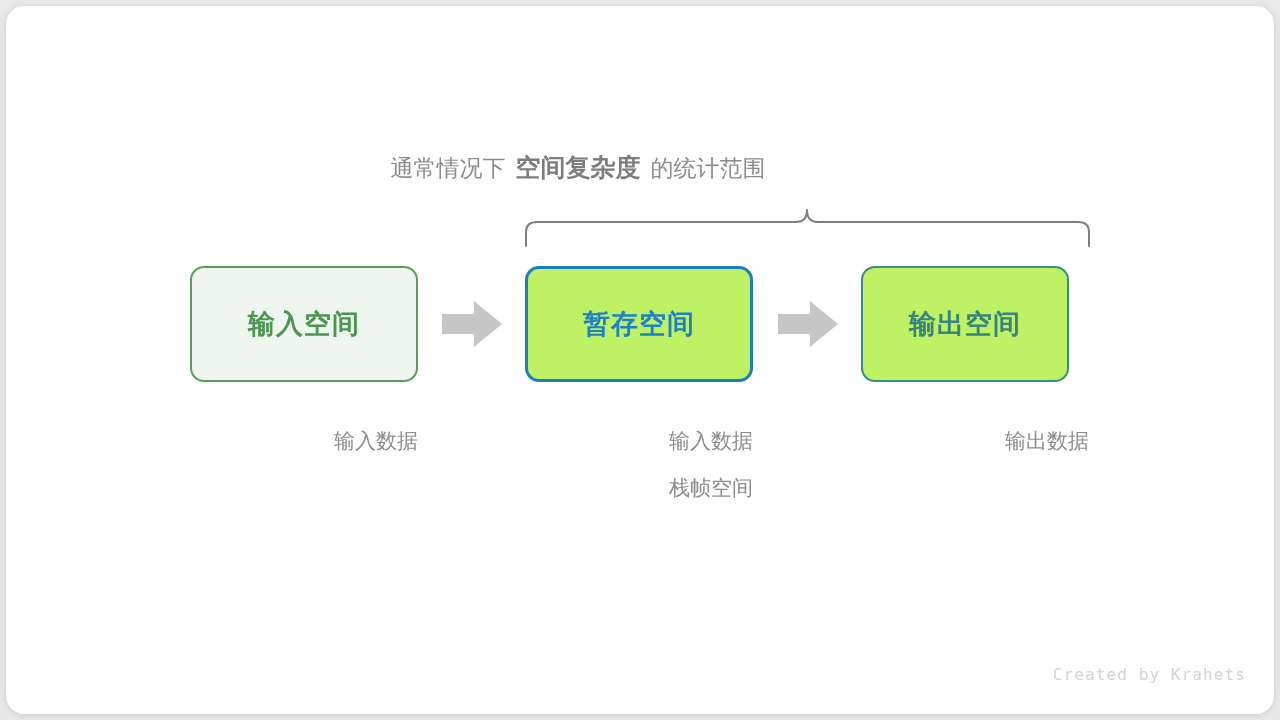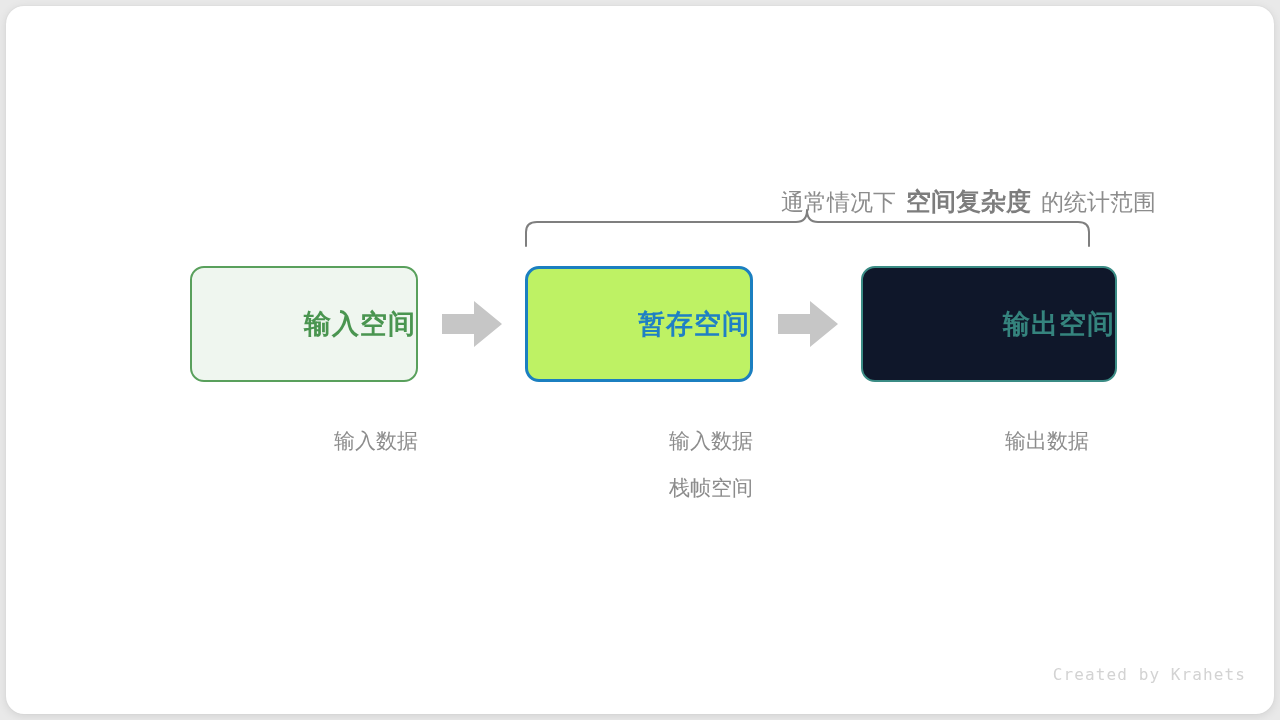--- a/index.html
+++ b/index.html
@@ -31,26 +31,25 @@
     width: 1280px;
     height: 720px;
   }
 
   
   .caption {
     position: absolute;
     left: 0;
     top: 150px;
     width: 1156px;
-    text-align: right;
+    text-align: center;
     white-space: nowrap;
     color: #8c8c8c;
     font-size: 23px;
     line-height: 34px;
-    margin-top: 34px;
   }
   .caption .cap-seg { display: inline-block; vertical-align: baseline; }
   .caption .cap-strong {
     font-weight: bold;
     color: #7d7d7d;
     font-size: 25px;
     margin: 0 10px;
   }
 
   
@@ -64,21 +63,21 @@
 
   
   .box {
     position: absolute;
     top: 266px;
     height: 116px;
     border-radius: 14px;
     box-sizing: border-box;
     display: flex;
     align-items: center;
-    justify-content: flex-end;
+    justify-content: center;
   }
   .box-label {
     font-size: 27px;
     font-weight: bold;
     letter-spacing: 1px;
   }
 
   #box-input {
     left: 190px;
     width: 228px;
@@ -90,22 +89,22 @@
   #box-temp {
     left: 525px;
     width: 228px;
     background: #bef264;
     border: 3px solid #1b7fc0;
   }
   #box-temp .box-label { color: #1f80c4; }
 
   #box-output {
     left: 861px;
-    width: 256px;
-    background: #0f172a;
+    width: 208px;
+    background: #bef264;
     border: 2px solid #3b8c85;
   }
   #box-output .box-label { color: #35847e; }
 
   
   .arrow {
     position: absolute;
     top: 299px;
     width: 64px;
     height: 50px;

